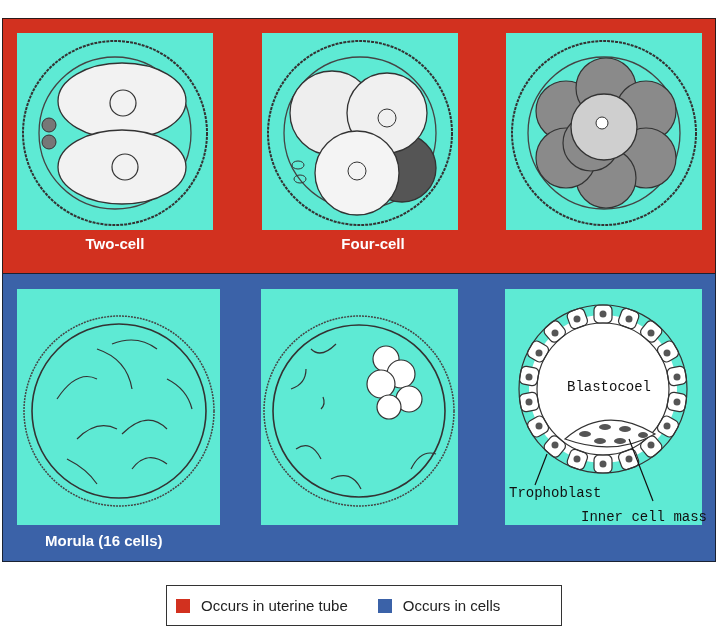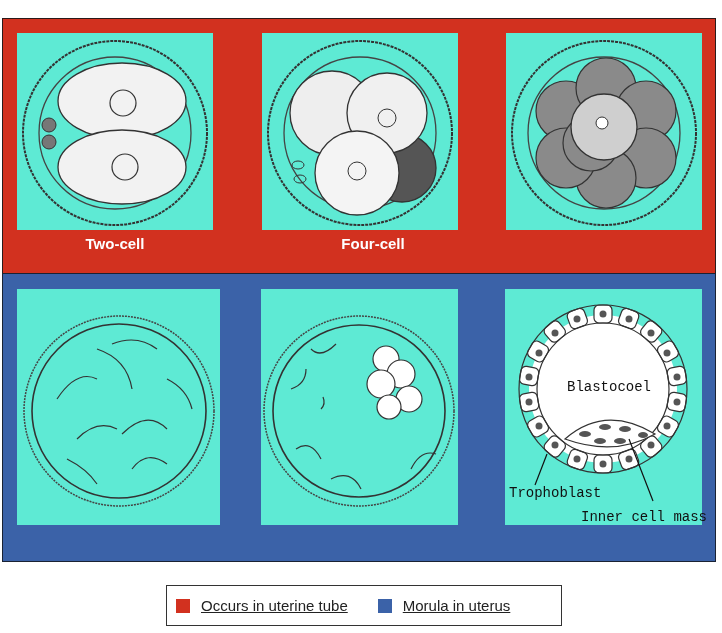--- a/index.html
+++ b/index.html
@@ -8,21 +8,21 @@
   .panel.red { top:2px; height:292px; background:#d2311f;margin-top:16px; }
   .panel.blue { top:273px; height:289px; background:#3b62a8; border-color:#1a2233; }
   .card { position:absolute; background:#5eead4;font-family:Liberation Mono, monospace; }
   .cap { position:absolute; color:#ffffff; font-weight:bold; font-size:15px; text-align:center; white-space:nowrap; }
   .red .card { top:14px; height:197px; }
   .blue .card { top:15px; height:236px; }
   svg { display:block; width:100%; height:100%; }
   .lbl { position:absolute; font-size:14px; color:#111; white-space:nowrap; }
   .legend { position:absolute; left:166px; top:585px; width:396px; height:41px; border:1.5px solid #333; box-sizing:border-box; display:flex; align-items:center; }
   .sw { width:14px; height:14px; margin-left:9px; margin-right:11px; }
-  .leg-text { font-size:15px; color:#222;text-decoration:underline; }
+  .leg-text { font-size:15px; color:#222; }
 </style>
 </head>
 <body>
 
 <div class="panel red">
 
   <div class="card" style="left:14px;width:196px;">
     <svg viewBox="0 0 196 197">
       <circle cx="98" cy="100" r="92" fill="none" stroke="#333" stroke-width="2" stroke-dasharray="3 1"></circle>
       <circle cx="98" cy="100" r="76" fill="none" stroke="#444" stroke-width="1.3"></circle>
@@ -82,20 +82,21 @@
           <path d="M80 60 Q110 70 115 100"></path>
         <path d="M60 150 Q80 130 100 140"></path>
           <path d="M105 145 Q130 120 150 140"></path>
         <path d="M115 180 Q130 160 150 175"></path>
           <path d="M150 90 Q170 100 175 120"></path>
         <path d="M95 55 Q120 45 140 60"></path>
           <path d="M50 170 Q70 180 80 195"></path>
       </g>
     </svg>
   </div>
+  <div class="cap" style="left:14px;width:203px;top:258px;text-align:left;padding-left:28px;box-sizing:border-box;">Morula (16 cells)</div>
 
   <div class="card" style="left:258px;width:197px;">
     <svg viewBox="0 0 197 236">
       <circle cx="98" cy="122" r="95" fill="none" stroke="#444" stroke-width="1.5" stroke-dasharray="2 1"></circle>
       <circle cx="98" cy="122" r="86" fill="none" stroke="#333" stroke-width="1.6"></circle>
       <g fill="#fff" stroke="#333" stroke-width="1.2">
         <circle cx="125" cy="70" r="13"></circle>
           <circle cx="140" cy="85" r="14"></circle>
         <circle cx="120" cy="95" r="14"></circle>
           <circle cx="148" cy="110" r="13"></circle>
@@ -172,14 +173,14 @@
     <div class="lbl" style="left:62px;top:90px;">Blastocoel</div>
     <div class="lbl" style="left:4px;top:196px;">Trophoblast</div>
     <div class="lbl" style="left:76px;top:208px;margin-top:12px;">Inner cell mass</div>
   </div>
 </div>
 
 <div class="legend">
   <div class="sw" style="background:#d2311f;"></div>
   <span class="leg-text">Occurs in uterine tube</span>
   <div class="sw" style="background:#3b62a8;margin-left:30px;"></div>
-  <span class="leg-text">Morula in uterus</span>
+  <span class="leg-text">Occurs in cells</span>
 </div>
 
 </body></html>

